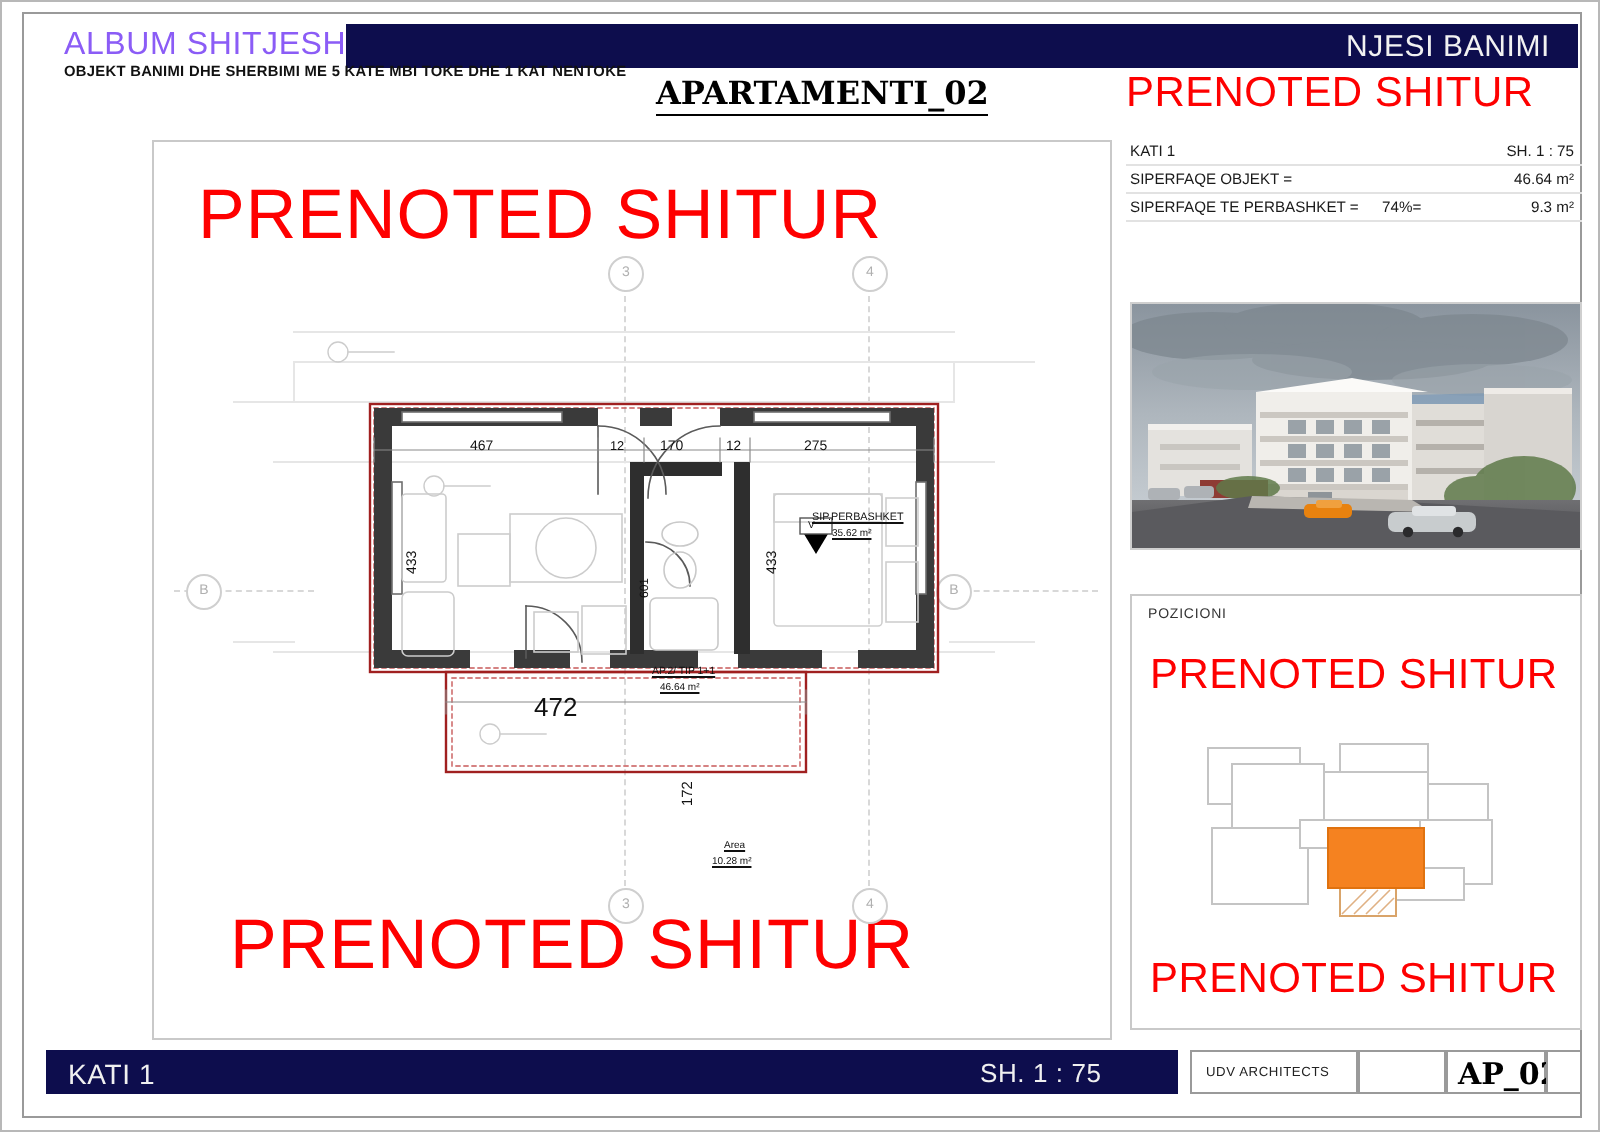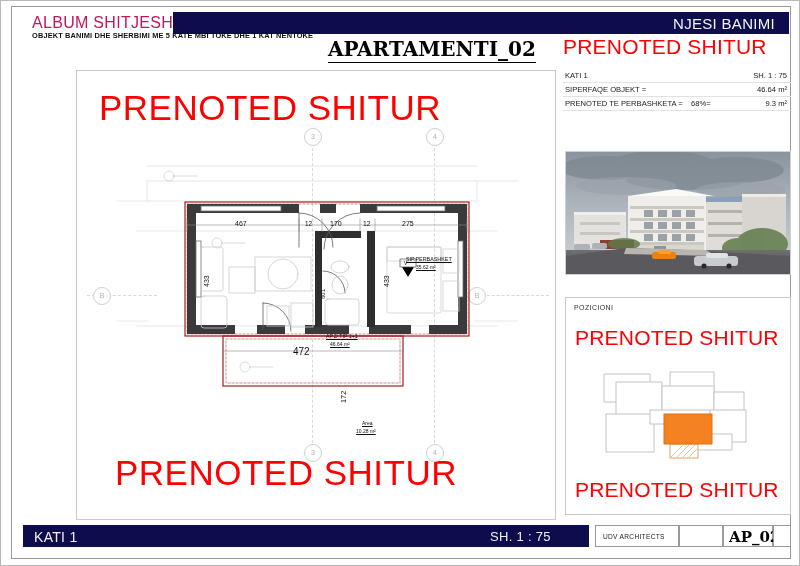--- a/index.html
+++ b/index.html
@@ -5,27 +5,27 @@
   html,body{margin:0;padding:0;background:#fff;}
   body{width:800px;height:566px;font-family:"Liberation Sans",sans-serif;position:relative;overflow:hidden;}
 
   .sheet{position:absolute;left:0;top:0;width:800px;height:566px;background:#fff;
          border:1px solid #b8b8b8;box-sizing:border-box;}
   .frame{position:absolute;left:10px;top:5px;right:8px;bottom:6px;border:1px solid #9a9a9a;}
 
   
   .hdr-bar{position:absolute;left:22px;top:11px;width:766px;height:22px;background:#0d0d4d;}
   .hdr-left-white{position:absolute;left:22px;top:11px;width:150px;height:22px;background:#fff;}
-  .hdr-album{position:absolute;left:31px;top:13px;font-size:16px;color:#be185d;
+  .hdr-album{position:absolute;left:31px;top:13px;font-size:16px;color:#8b5cf6;
              letter-spacing:.3px;white-space:nowrap;}
   .hdr-njesi{position:absolute;right:24px;top:14px;font-size:15px;color:#f2f2f2;
              letter-spacing:.3px;white-space:nowrap;}
   .hdr-sub{position:absolute;left:31px;top:30px;font-size:7.4px;color:#111;
            font-weight:bold;letter-spacing:.15px;white-space:nowrap;}
-  .hdr-apt{position:absolute;left:327px;top:36px;font-size:20px;color:#000;
+  .hdr-apt{position:absolute;left:327px;top:36px;font-size:16px;color:#000;
            font-family:"DejaVu Serif",serif;font-weight:bold;letter-spacing:0px;
            white-space:nowrap;border-bottom:1.4px solid #000;padding-bottom:1px;}
 
   
   .plan-panel{position:absolute;left:75px;top:69px;width:478px;height:448px;
               border:1px solid #c9c9c9;background:#fff;overflow:hidden;}
 
   .stamp{position:absolute;color:#fe0000;font-size:35px;letter-spacing:.5px;
          white-space:nowrap;font-weight:normal;}
   .stamp-top{left:22px;top:17px;}
@@ -231,21 +231,21 @@
                 white-space:nowrap;text-decoration:underline;">Area</div>
     <div style="position:absolute;left:279px;top:357px;font-size:5px;color:#111;
                 white-space:nowrap;text-decoration:underline;">10.28 m²</div>
 
     <div style="position:absolute;left:158px;top:149px;font-size:7px;color:#111;">467</div>
     <div style="position:absolute;left:228px;top:149px;font-size:6.4px;color:#111;">12</div>
     <div style="position:absolute;left:253px;top:149px;font-size:7px;color:#111;">170</div>
     <div style="position:absolute;left:286px;top:149px;font-size:6.8px;color:#111;">12</div>
     <div style="position:absolute;left:325px;top:149px;font-size:7px;color:#111;">275</div>
 
-    <div style="position:absolute;left:216px;top:275px;font-size:10px;color:#111;">472</div>
+    <div style="position:absolute;left:190px;top:275px;font-size:13px;color:#111;">472</div>
     <div style="position:absolute;left:262px;top:332px;font-size:7.4px;color:#111;
                 transform:rotate(-90deg);transform-origin:left top;">172</div>
 
     <div style="position:absolute;left:126px;top:216px;font-size:7px;color:#111;
                 transform:rotate(-90deg);transform-origin:left top;">433</div>
     <div style="position:absolute;left:306px;top:216px;font-size:7px;color:#111;
                 transform:rotate(-90deg);transform-origin:left top;">433</div>
     <div style="position:absolute;left:243px;top:228px;font-size:6px;color:#111;
                 transform:rotate(-90deg);transform-origin:left top;">601</div>
     <div style="position:absolute;left:327px;top:189px;font-size:5px;color:#111;">V</div>
@@ -261,22 +261,22 @@
         <span class="val">SH. 1 : 75</span>
         <span class="hr"></span>
       </div>
       <div class="row">
         <span class="lbl">SIPERFAQE OBJEKT =</span>
         <span class="mid"></span>
         <span class="val">46.64 m²</span>
         <span class="hr"></span>
       </div>
       <div class="row">
-        <span class="lbl">PRENOTED TE PERBASHKETA =</span>
-        <span class="mid">68%=</span>
+        <span class="lbl">SIPERFAQE TE PERBASHKET =</span>
+        <span class="mid">74%=</span>
         <span class="val">9.3 m²</span>
         <span class="hr"></span>
       </div>
     </div>
 
     <div class="render">
       <svg viewBox="0 0 224 122" width="224" height="122" preserveAspectRatio="none">
         <defs>
           <linearGradient id="sky" x1="0" y1="0" x2="0" y2="1">
             <stop offset="0%" stop-color="#8a949e"></stop>

